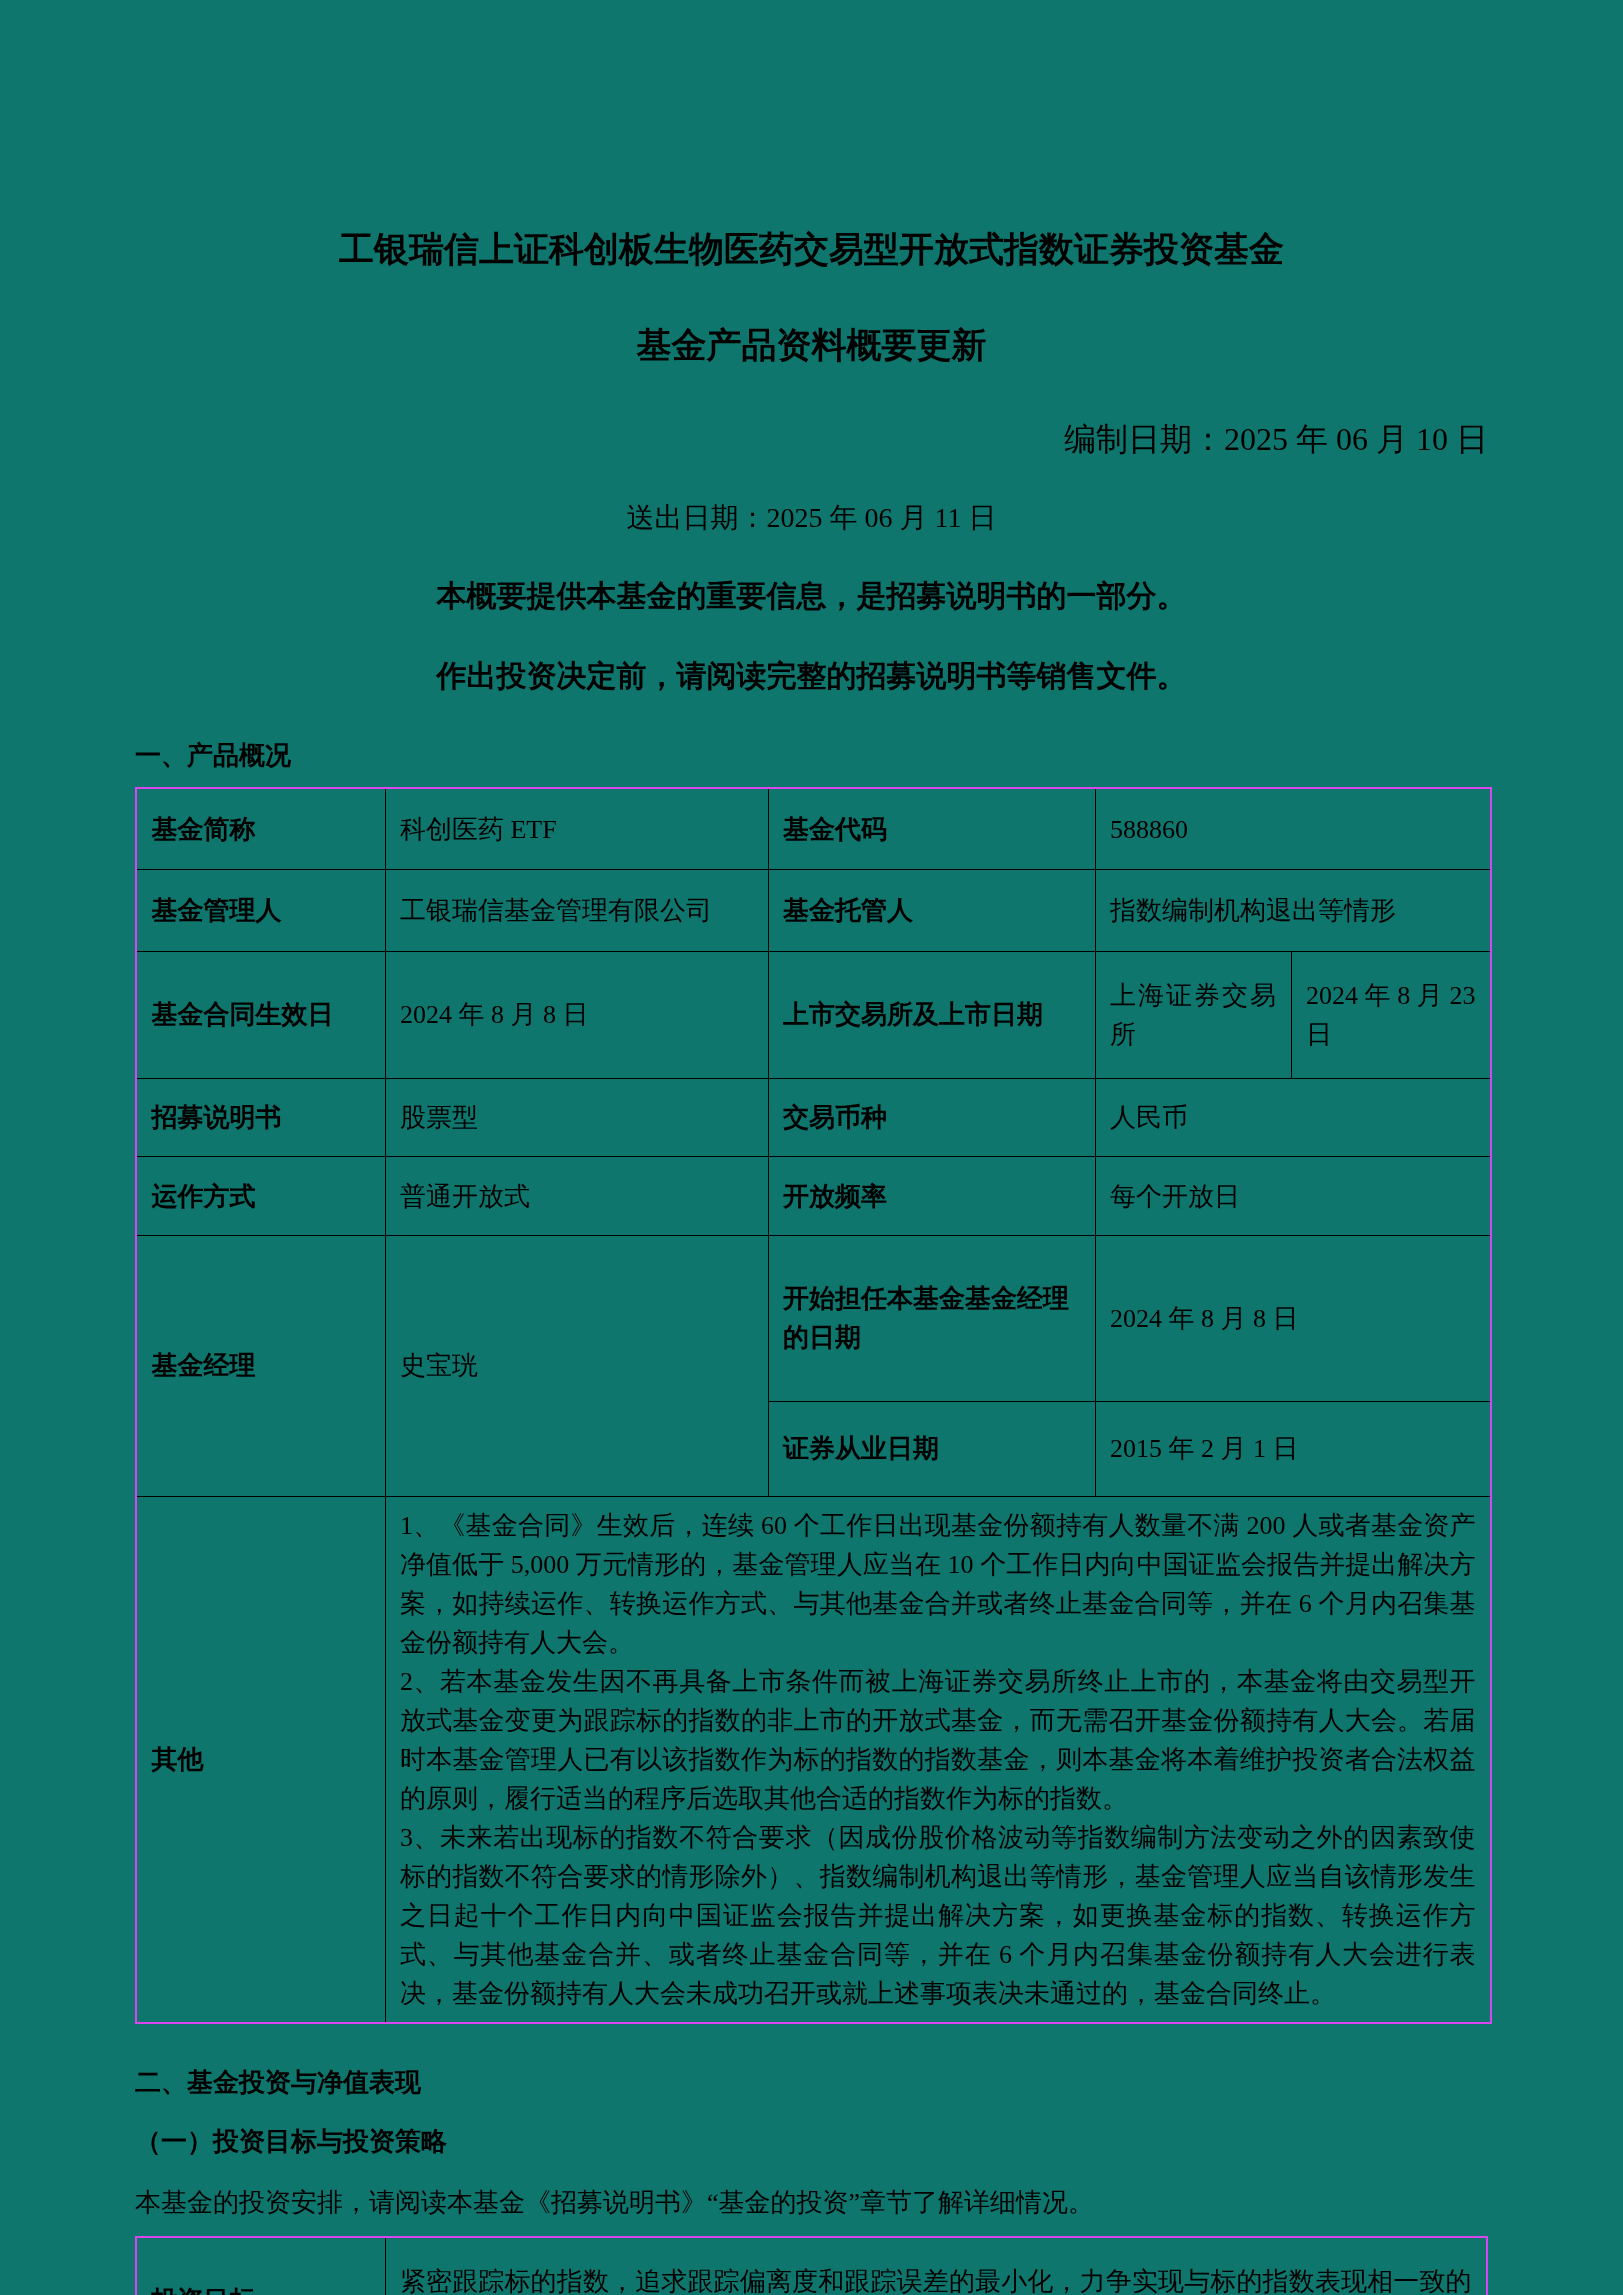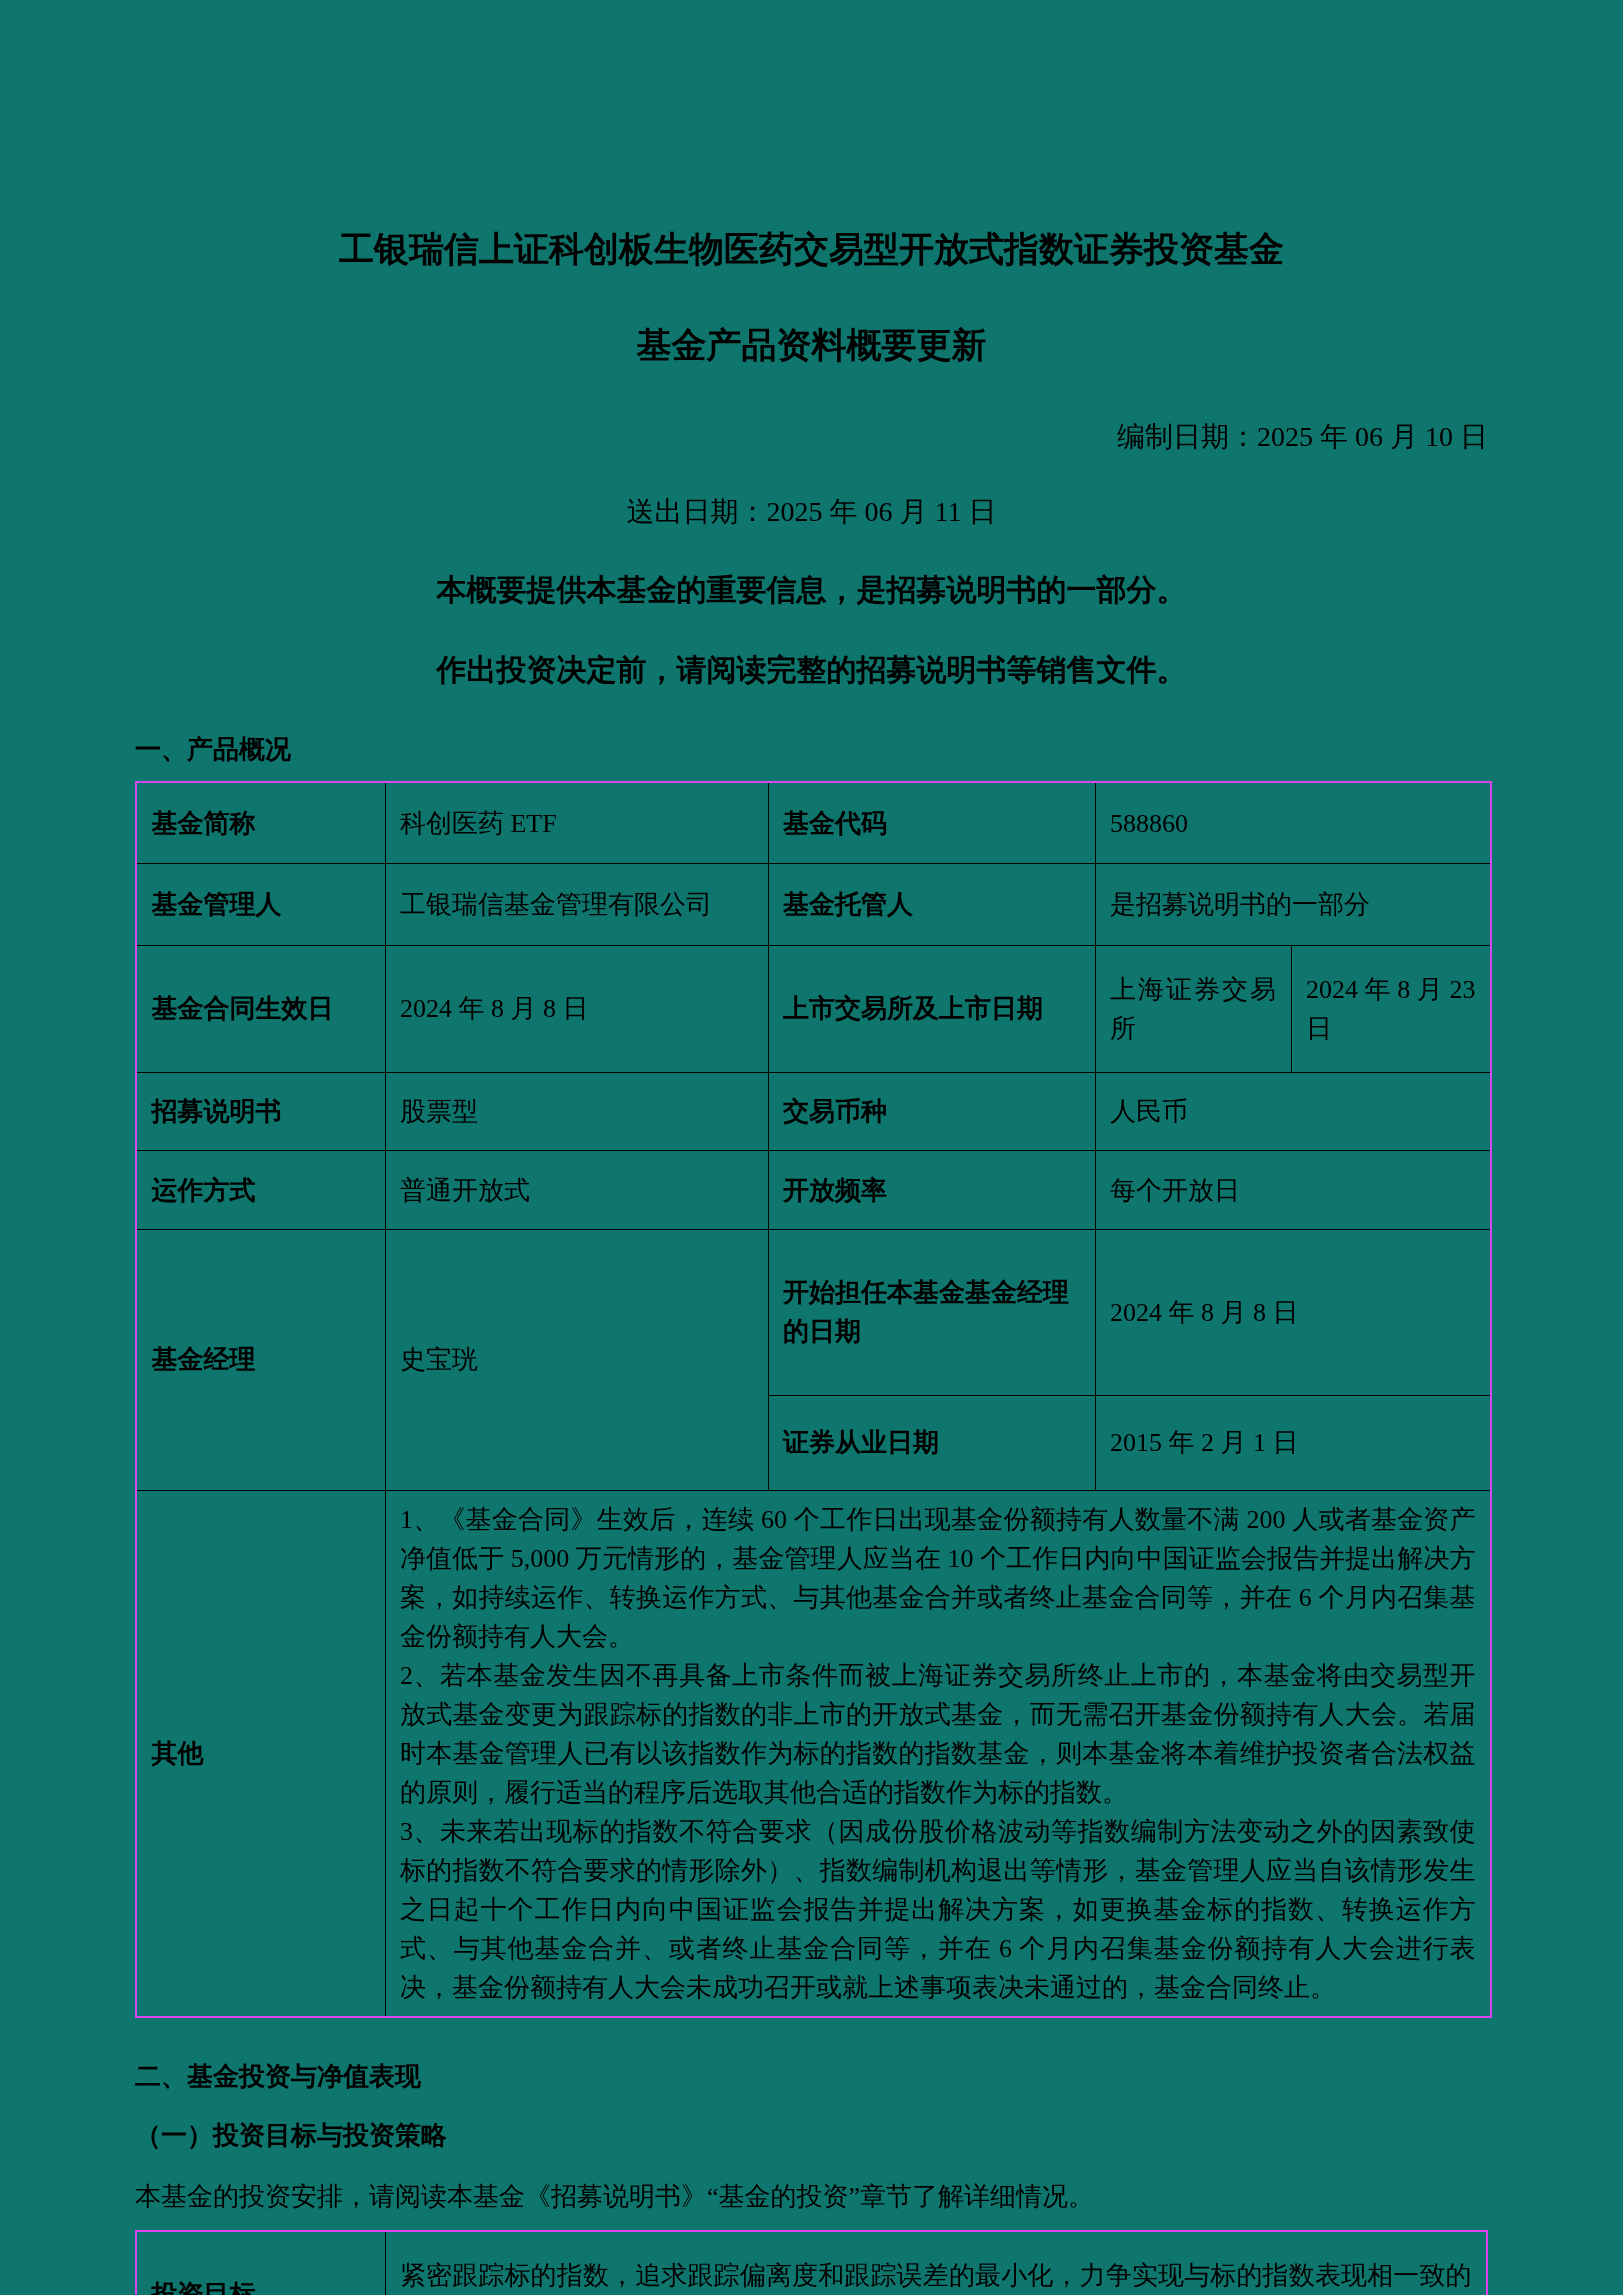--- a/index.html
+++ b/index.html
@@ -15,21 +15,21 @@
     font-family: "Liberation Serif", "DejaVu Serif", serif;
   }
   .doc-title {
     font-size: 35px;
     font-weight: bold;
     text-align: center;
     line-height: 1.15;
     margin: 0;
   }
   .doc-title--sub { margin-top: 56px; }
-  .date-right  { margin-top: 51px; font-size: 28px; text-align: right; }
+  .date-right  { margin-top: 51px; font-size: 32px; text-align: right; }
   .date-center { margin-top: 37px; font-size: 28px; text-align: center; }
   .notice {
     margin-top: 39px;
     font-size: 30px;
     font-weight: bold;
     text-align: center;
     font-family: "Liberation Sans", "DejaVu Sans", sans-serif;
   }
   .sec-heading {
     margin-top: 41px;
@@ -101,21 +101,21 @@
       <tr class="h95">
         <td class="lbl">基金简称</td>
         <td class="val">科创医药 ETF</td>
         <td class="lbl">基金代码</td>
         <td class="val" colspan="2">588860</td>
       </tr>
       <tr class="h95">
         <td class="lbl">基金管理人</td>
         <td class="val">工银瑞信基金管理有限公司</td>
         <td class="lbl">基金托管人</td>
-        <td class="val" colspan="2">是招募说明书的一部分</td>
+        <td class="val" colspan="2">指数编制机构退出等情形</td>
       </tr>
       <tr class="h165">
         <td class="lbl">基金合同生效日</td>
         <td class="val">2024 年 8 月 8 日</td>
         <td class="lbl">上市交易所及上市日期</td>
         <td class="val">上海证券交易所</td>
         <td class="val">2024 年 8 月 23 日</td>
       </tr>
       <tr class="h90">
         <td class="lbl">招募说明书</td>

